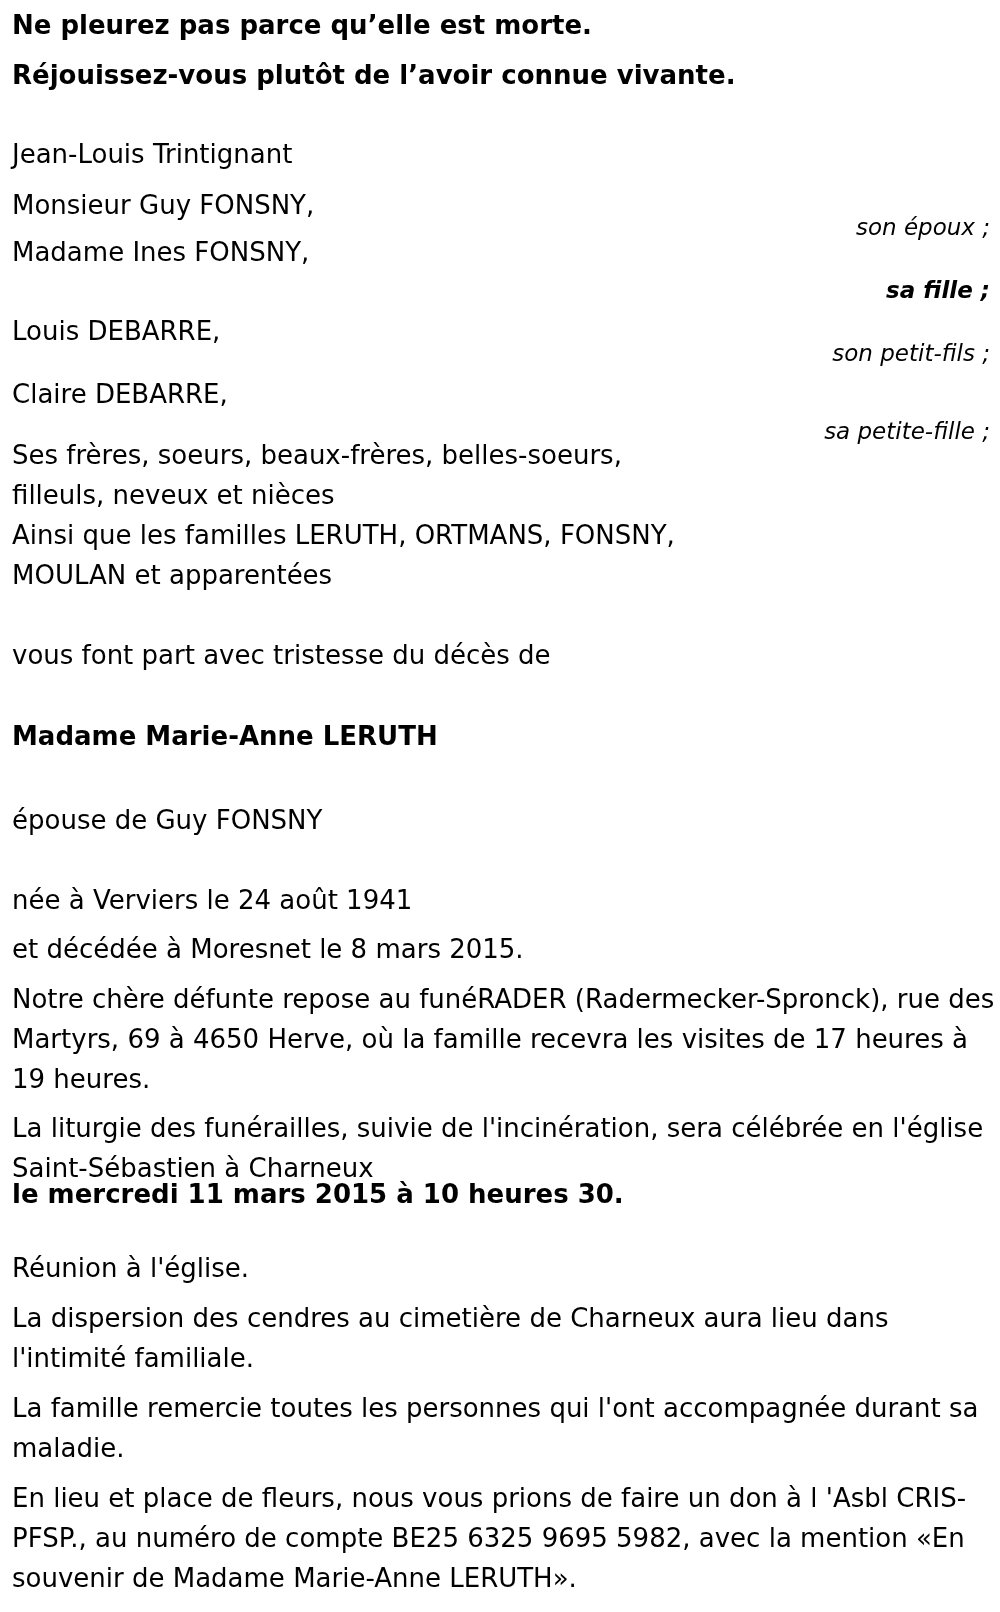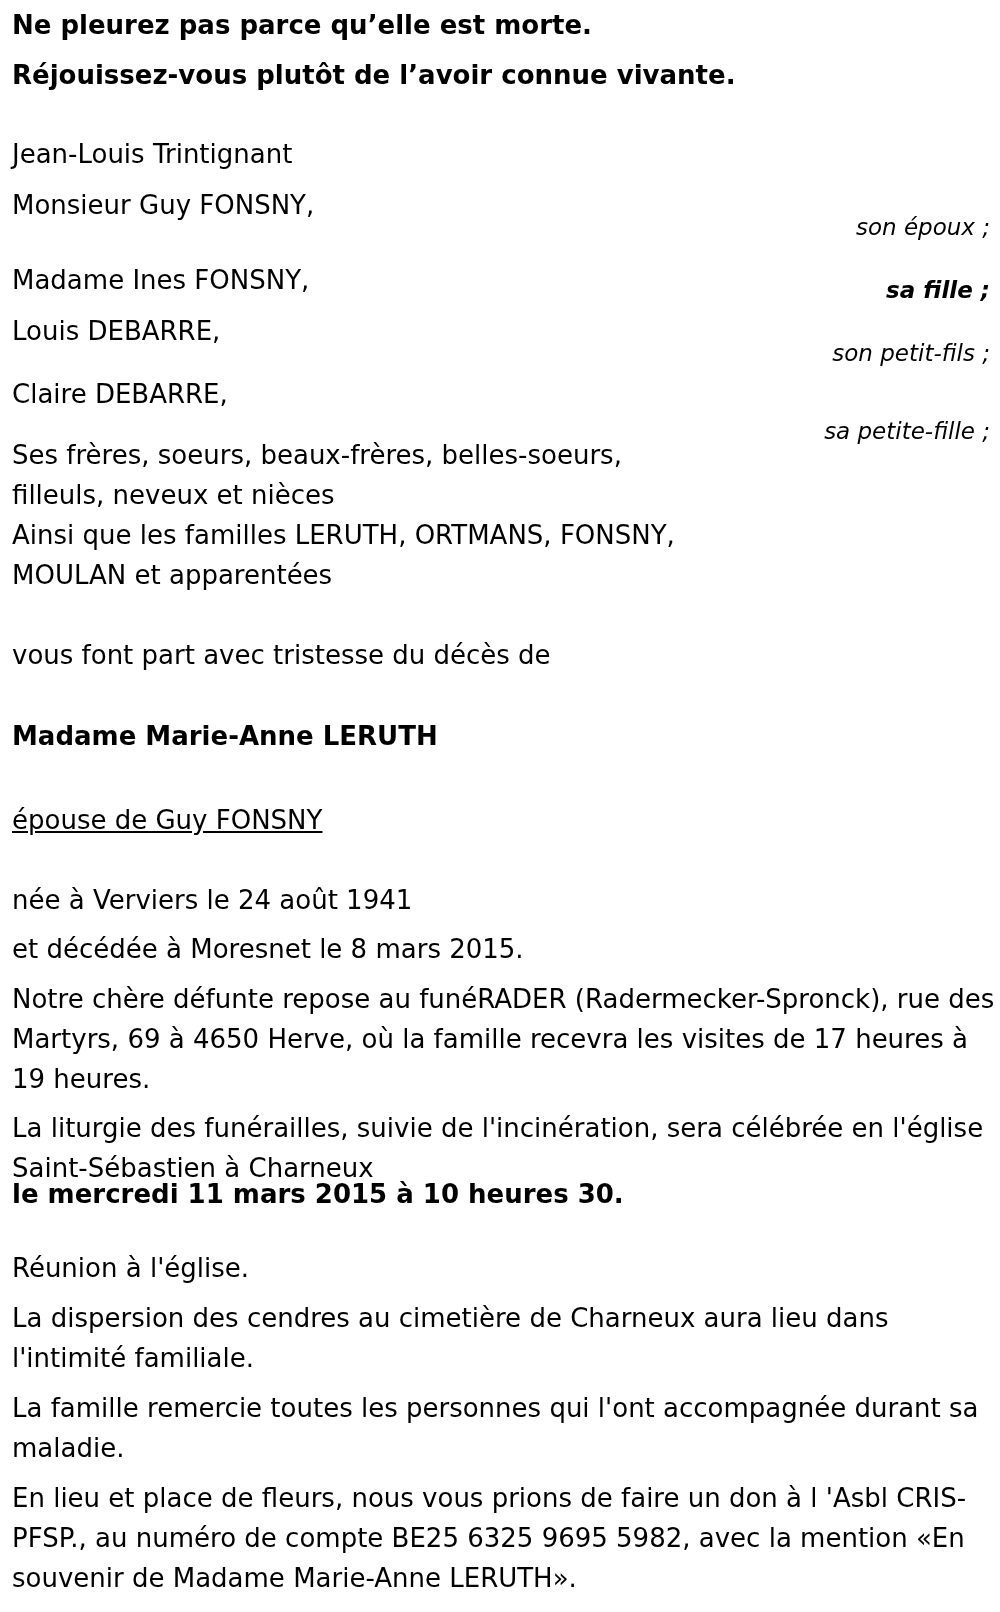--- a/index.html
+++ b/index.html
@@ -17,39 +17,39 @@
 <div>
 
   <div class="t b" style="top:5px;">Ne pleurez pas parce qu’elle est morte.</div>
   <div class="t b" style="top:55px;">Réjouissez-vous plutôt de l’avoir connue vivante.</div>
 
   <div class="t" style="top:134px;">Jean-Louis Trintignant</div>
 
   <div class="t" style="top:185px;">Monsieur Guy FONSNY,</div>
   <div class="rel" style="top:212px;">son époux ;</div>
 
-  <div class="t" style="top:260px;">Madame Ines FONSNY,</div>
+  <div class="t" style="top:232px;">Madame Ines FONSNY,</div>
   <div class="rel" style="top:275px;font-weight:bold;">sa fille ;</div>
 
   <div class="t" style="top:311px;">Louis DEBARRE,</div>
   <div class="rel" style="top:338px;">son petit-fils ;</div>
 
   <div class="t" style="top:374px;">Claire DEBARRE,</div>
   <div class="rel" style="top:416px;text-align:center;">sa petite-fille ;</div>
 
   <div class="t" style="top:435px;">Ses frères, soeurs, beaux-frères, belles-soeurs,</div>
   <div class="t" style="top:475px;">filleuls, neveux et nièces</div>
   <div class="t" style="top:515px;">Ainsi que les familles LERUTH, ORTMANS, FONSNY,</div>
   <div class="t" style="top:555px;">MOULAN et apparentées</div>
 
   <div class="t" style="top:635px;text-align:right;">vous font part avec tristesse du décès de</div>
 
   <div class="t title" style="top:711px;">Madame Marie-Anne LERUTH</div>
 
-  <div class="t" style="top:800px;text-decoration:underline;">épouse de Guy FONSNY</div>
+  <div class="t" style="top:800px;">épouse de Guy FONSNY</div>
 
   <div class="t" style="top:880px;">née à Verviers le 24 août 1941</div>
   <div class="t" style="top:929px;">et décédée à Moresnet le 8 mars 2015.</div>
 
   <div class="para" style="top:979px;">Notre chère défunte repose au funéRADER (Radermecker-Spronck), rue des Martyrs, 69 à 4650 Herve, où la famille recevra les visites de 17 heures à 19 heures.</div>
   <div class="para" style="top:1108px;">La liturgie des funérailles, suivie de l'incinération, sera célébrée en l'église Saint-Sébastien à Charneux</div>
   <div class="t b" style="top:1174px;">le mercredi 11 mars 2015 à 10 heures 30.</div>
   <div class="t" style="top:1248px;">Réunion à l'église.</div>
   <div class="para" style="top:1298px;">La dispersion des cendres au cimetière de Charneux aura lieu dans l'intimité familiale.</div>
   <div class="para" style="top:1388px;">La famille remercie toutes les personnes qui l'ont accompagnée durant sa maladie.</div>

